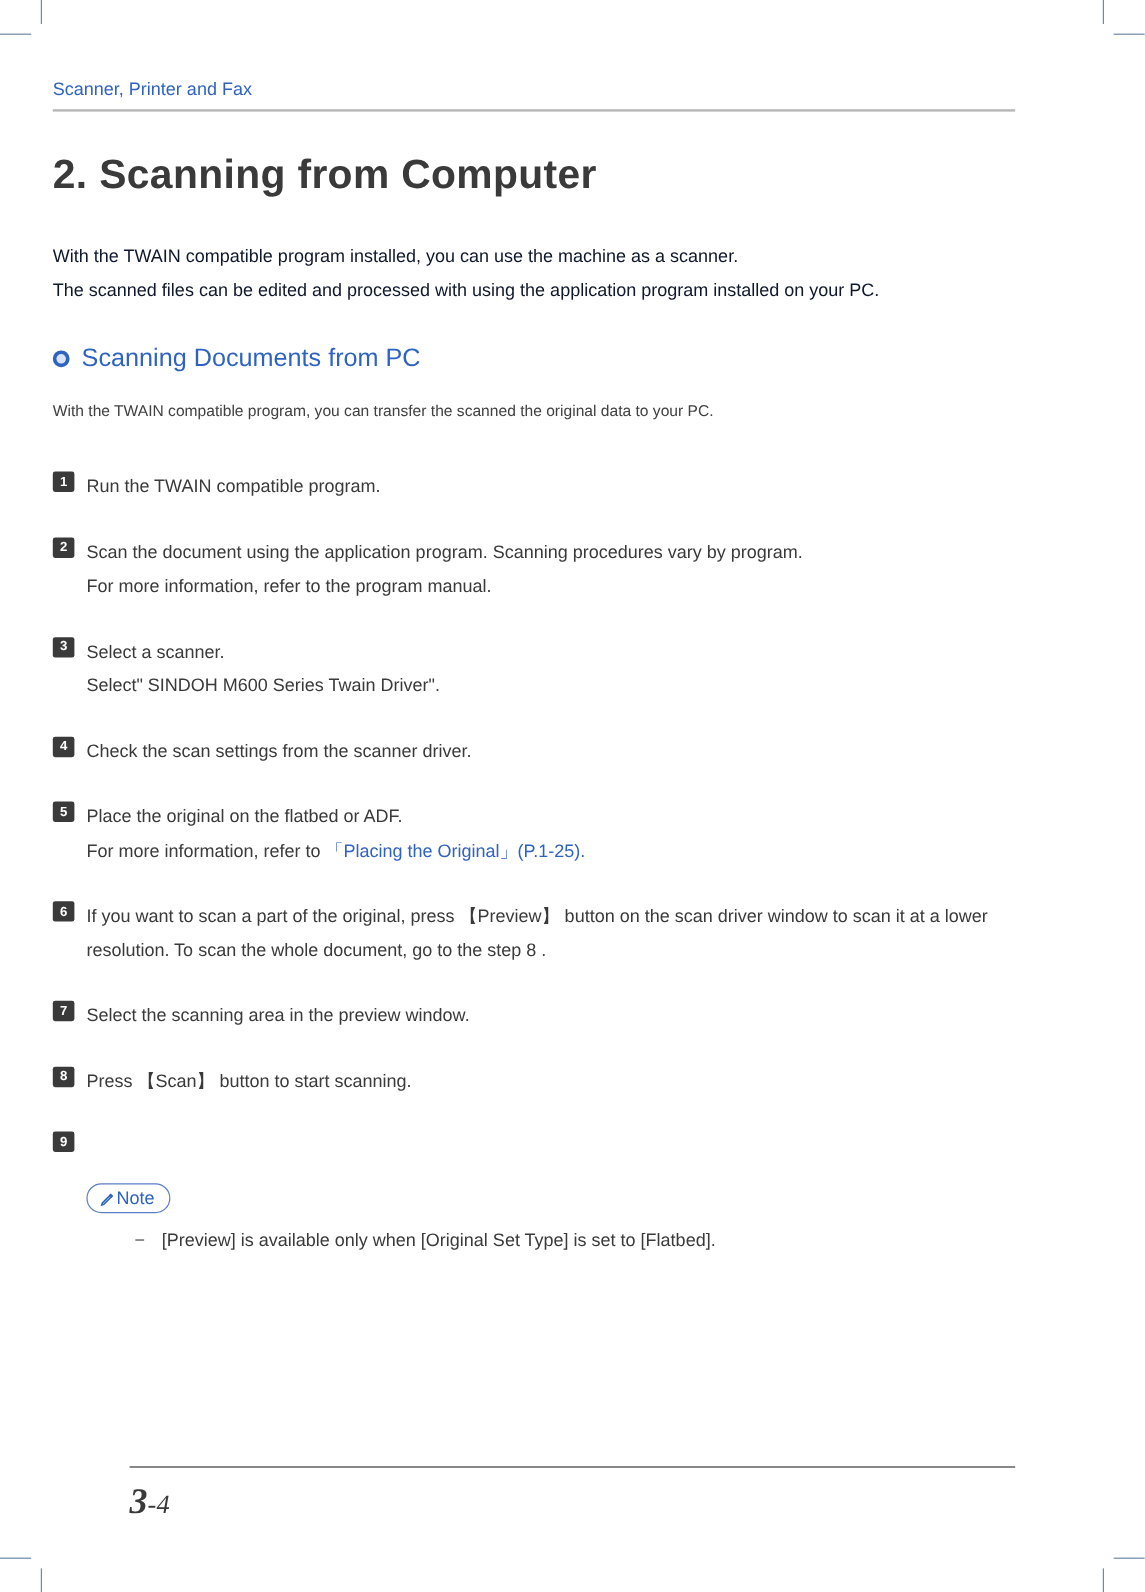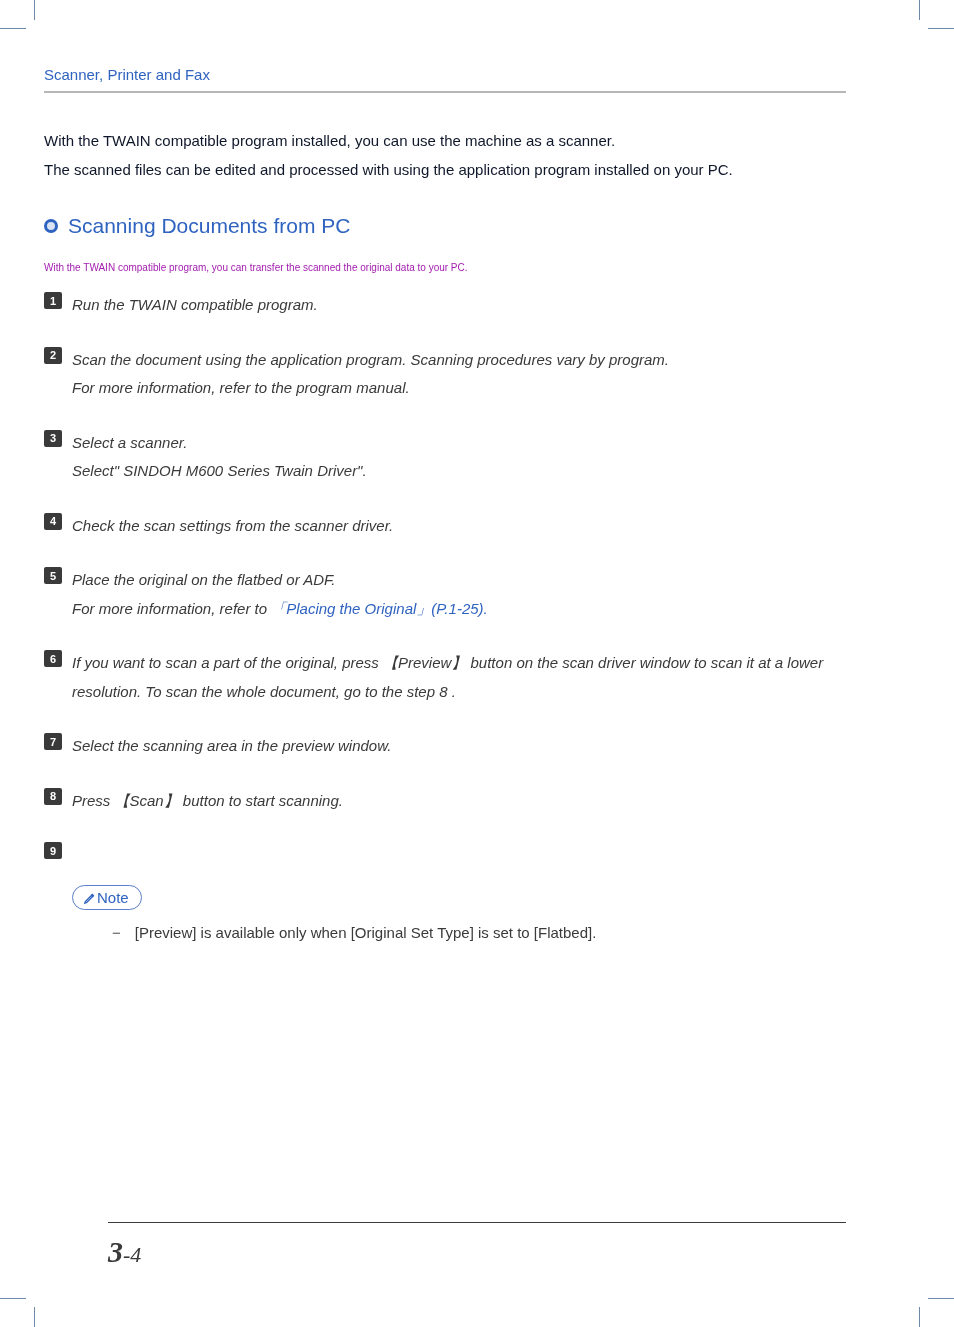--- a/index.html
+++ b/index.html
@@ -13,24 +13,24 @@
   .crop-bl-v { position: absolute; left: 34px; bottom: 0; width: 1px; height: 20px; background: #6e89a8; }
   .crop-br-h { position: absolute; right: 0; bottom: 28px; width: 26px; height: 1px; background: #6e89a8; }
   .crop-br-v { position: absolute; right: 34px; bottom: 0; width: 1px; height: 20px; background: #6e89a8; }
   .header-label { color: #2f63c0; font-size: 15px; margin-bottom: 8px; margin-top: 4px; }
   .header-rule { border: none; border-top: 2px solid #b7b7b7; margin-bottom: 34px; }
   .title { font-size: 34px; color: #3a3a3a; font-weight: 600; margin-bottom: 34px; letter-spacing: 0.3px; }
   .intro { font-size: 15px; line-height: 1.9; margin-bottom: 30px; color: #0f172a; }
   .section-head { display: flex; align-items: center; gap: 10px; margin-bottom: 24px; }
   .bullet-circle { width: 14px; height: 14px; border-radius: 50%; border: 3px solid #2f63c0; background: #d9e3f3; flex-shrink: 0; }
   .section-title { color: #2f63c0; font-size: 21px; font-weight: 500; text-align: right; }
-  .section-desc { font-size: 10px; margin-bottom: 18px; color: #a21caf; }
+  .section-desc { font-size: 13px; margin-bottom: 42px; color: #404040; }
   .step { display: flex; align-items: flex-start; gap: 10px; margin-bottom: 26px; }
   .step-num { width: 18px; height: 17px; background: #3a3a3a; color: #fff; border-radius: 2px; font-size: 11px; font-weight: 700; display: flex; align-items: center; justify-content: center; flex-shrink: 0; margin-top: 1px; font-family: Arial, Helvetica, sans-serif; }
-  .step-body { font-size: 15px; line-height: 1.9; color: #3a3a3a; font-style: italic; }
+  .step-body { font-size: 15px; line-height: 1.9; color: #3a3a3a; }
   .step-body .sub { display: block; }
   .link { color: #2f63c0; }
   .note-badge { display: inline-flex; align-items: center; gap: 0; border: 1.5px solid #5b7fc6; border-radius: 14px; padding: 3px 12px 3px 10px; color: #2f63c0; font-size: 15px; margin-bottom: 14px; }
   .note-badge svg { width: 14px; height: 14px; }
   .note-item { display: flex; gap: 14px; margin-left: 40px; font-size: 15px; color: #3a3a3a; }
   .note-dash { color: #555; }
   .footer { position: absolute; left: 108px; right: 108px; bottom: 58px; }
   .footer-rule { border: none; border-top: 1.5px solid #3a3a3a; margin-bottom: 12px; }
   .page-number { font-style: italic; font-family: Georgia, 'Times New Roman', serif; font-size: 22px; color: #3a3a3a; }
   .page-number .big { font-size: 30px; font-weight: 700; }
@@ -45,20 +45,21 @@
   <div class="crop-tr-h"></div>
   <div class="crop-tr-v"></div>
   <div class="crop-bl-h"></div>
   <div class="crop-bl-v"></div>
   <div class="crop-br-h"></div>
   <div class="crop-br-v"></div>
 
   <div class="header-label">Scanner, Printer and Fax</div>
   <hr class="header-rule">
 
+  <h1 class="title">2. Scanning from Computer</h1>
 
   <div class="intro">
     <span>With the TWAIN compatible program installed, you can use the machine as a scanner.</span><br>
     <span>The scanned files can be edited and processed with using the application program installed on your PC.</span>
   </div>
 
   <div class="section-head">
     <span class="bullet-circle"></span>
     <span class="section-title">Scanning Documents from PC</span>
   </div>

